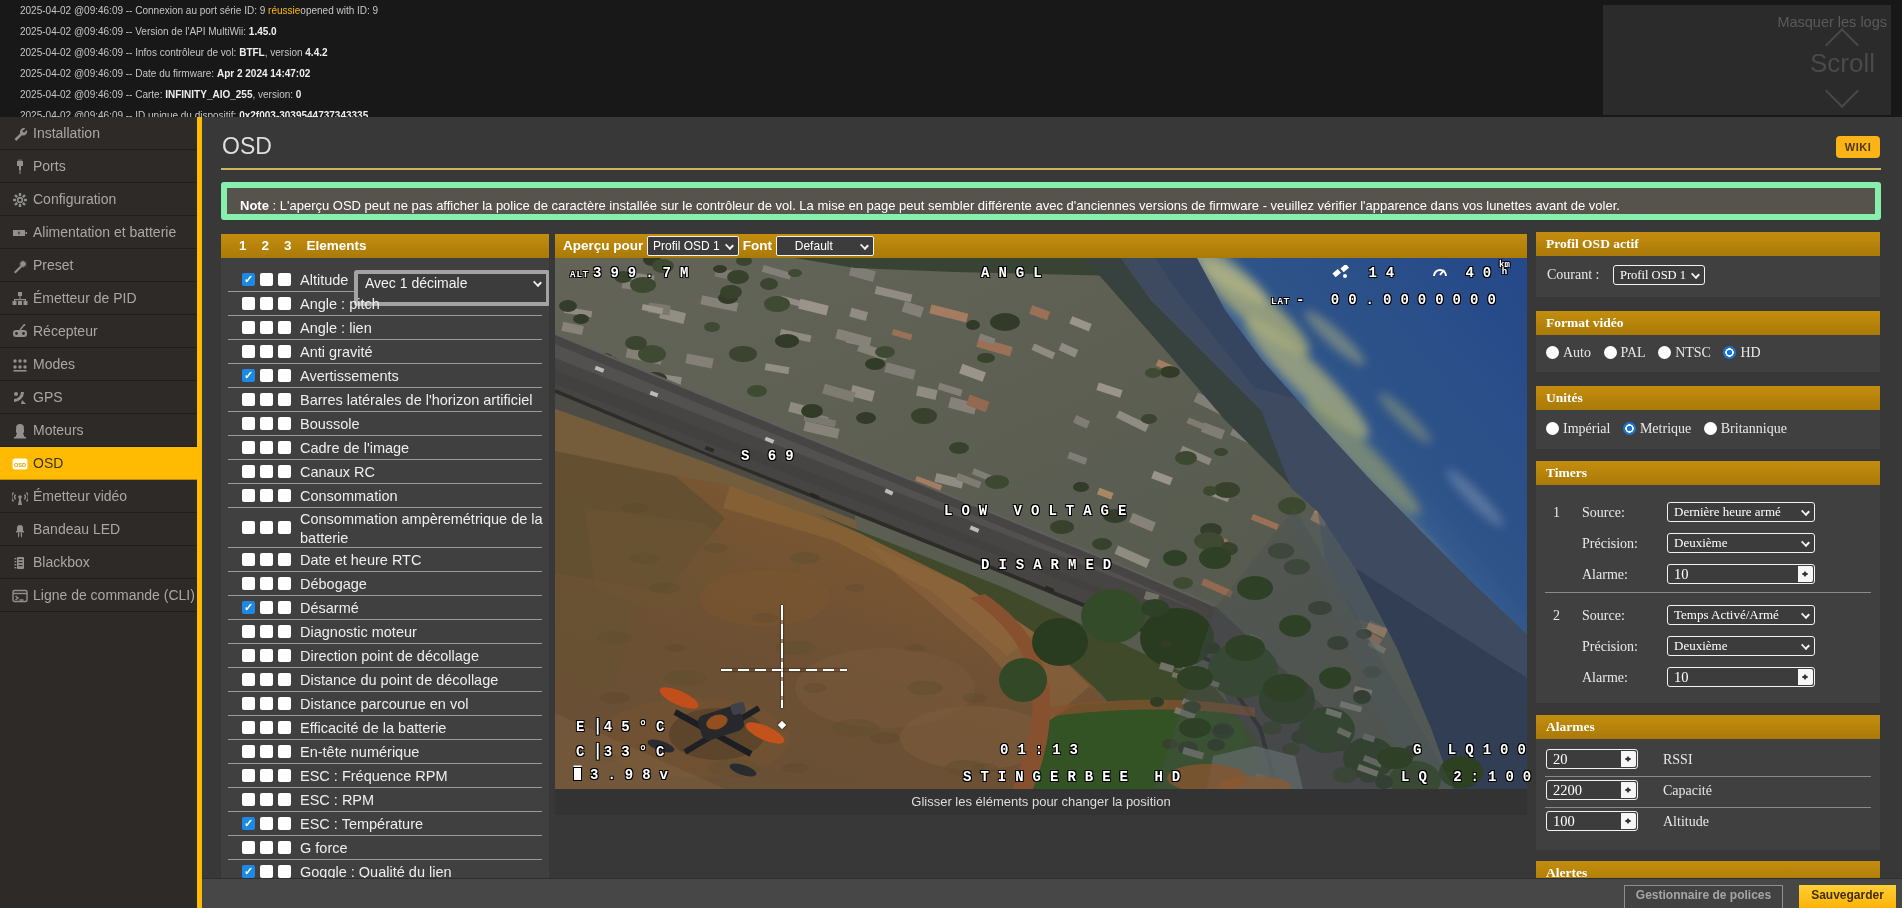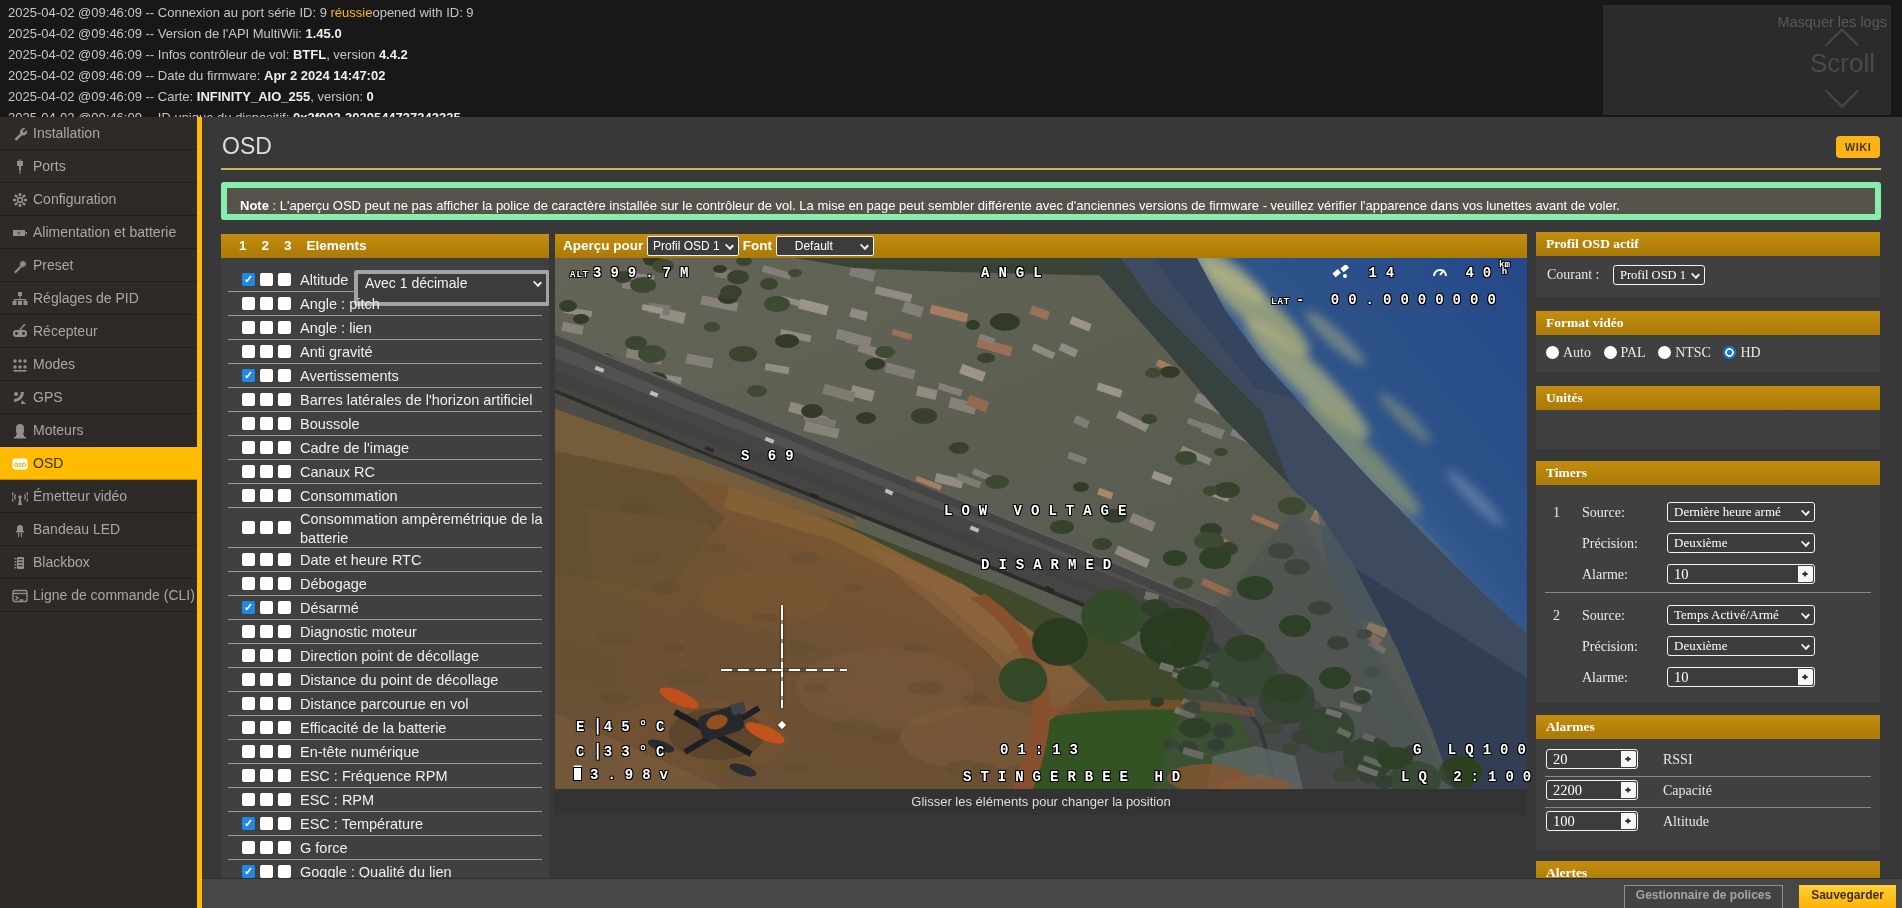--- a/index.html
+++ b/index.html
@@ -1,18 +1,18 @@
 <!DOCTYPE html>
 <html><head>
 <meta charset="utf-8">
 <style>
 * { margin:0; padding:0; box-sizing:border-box; }
 html,body { width:1902px; height:908px; overflow:hidden; background:#383838; font-family:"Liberation Sans",sans-serif; }
 #log { position:absolute; left:0; top:0; width:1902px; height:117px; background:#181818; overflow:hidden; }
-.logline { position:absolute; left:8px; font-size:13px; color:#c6c6c6; white-space:nowrap; }
+.logline { position:absolute; left:20px; font-size:10px; color:#c6c6c6; white-space:nowrap; }
 .logline b { color:#efefef; }
 .gold { color:#ffbb00; }
 #logbox { position:absolute; right:11px; top:5px; width:288px; height:110px; background:#2b2b2b; }
 #masquer { position:absolute; top:9px; right:4px; color:#5a5a5a; font-size:14.5px; }
 #scrollt { position:absolute; top:43px; right:16px; color:#4a4a4a; font-size:26px; }
 .chev { position:absolute; width:24px; height:24px; border:solid #484848; border-width:2.5px 2.5px 0 0; }
 #chevup { right:37px; top:28px; transform:rotate(-45deg); }
 #chevdn { right:37px; top:74px; transform:rotate(135deg); }
 
 #sidebar { position:absolute; left:0; top:117px; width:202px; height:791px; background:#2d2a27; border-right:0; }
@@ -141,21 +141,21 @@
   <div class="mrow">
       <svg class="mic" viewBox="0 0 16 16">
         <g fill="#909090">
           <rect x="6" y="1" width="4" height="4"></rect>
           <rect x="0.5" y="10" width="4" height="4"></rect>
           <rect x="6" y="10" width="4" height="4"></rect>
           <rect x="11.5" y="10" width="4" height="4"></rect>
           <path d="M7.5 5 h1 v3 h-1 Z M2 8 h12 v1.2 H2 Z M2 8 h1 v2 H2 Z M13 8 h1 v2 h-1 Z"></path>
         </g>
       </svg>
-      <span class="mtx">Réglages de PID</span>
+      <span class="mtx">Émetteur de PID</span>
     </div>
   <div class="mrow">
       <svg class="mic" viewBox="0 0 16 16">
         <g fill="#909090">
           <rect x="1" y="6" width="14" height="7" rx="3"></rect>
           <circle cx="4.5" cy="9.5" r="1.4" fill="#2d2a27"></circle>
           <circle cx="11.5" cy="9.5" r="1.4" fill="#2d2a27"></circle>
           <line x1="8" y1="6" x2="12" y2="1" stroke="#909090" stroke-width="1.4"></line>
           <circle cx="12.4" cy="1" r="1"></circle>
         </g>
@@ -820,20 +820,25 @@
       <div class="gbhead">Format vidéo</div>
       <div class="gbody" style="height:37px;padding:10px 0 0 10px;">
         <span class="radio"></span><span class="rlab">Auto</span>
         <span class="radio"></span><span class="rlab">PAL</span>
         <span class="radio"></span><span class="rlab">NTSC</span>
         <span class="radio on"></span><span class="rlab">HD</span>
       </div>
     </div>
     <div class="gbox" style="position:absolute;left:0;top:154px;width:344px;height:63px;">
       <div class="gbhead">Unités</div>
+      <div class="gbody" style="height:39px;padding:11px 0 0 10px;">
+        <span class="radio"></span><span class="rlab">Impérial</span>
+        <span class="radio on"></span><span class="rlab">Metrique</span>
+        <span class="radio"></span><span class="rlab">Britannique</span>
+      </div>
     </div>
     <div class="gbox" style="position:absolute;left:0;top:229px;width:344px;height:242px;">
       <div class="gbhead">Timers</div>
       <div class="gbody" style="height:218px;">
         <span class="tlab" style="left:17px;top:20px;">1</span>
         <span class="tlab" style="left:46px;top:20px;">Source:</span>
         <span class="rsel" style="left:131px;top:17px;width:148px;">Dernière heure armé<span class="selchev"></span></span>
         <span class="tlab" style="left:46px;top:51px;">Précision:</span>
         <span class="rsel" style="left:131px;top:48px;width:148px;">Deuxième<span class="selchev"></span></span>
         <span class="tlab" style="left:46px;top:82px;">Alarme:</span>

